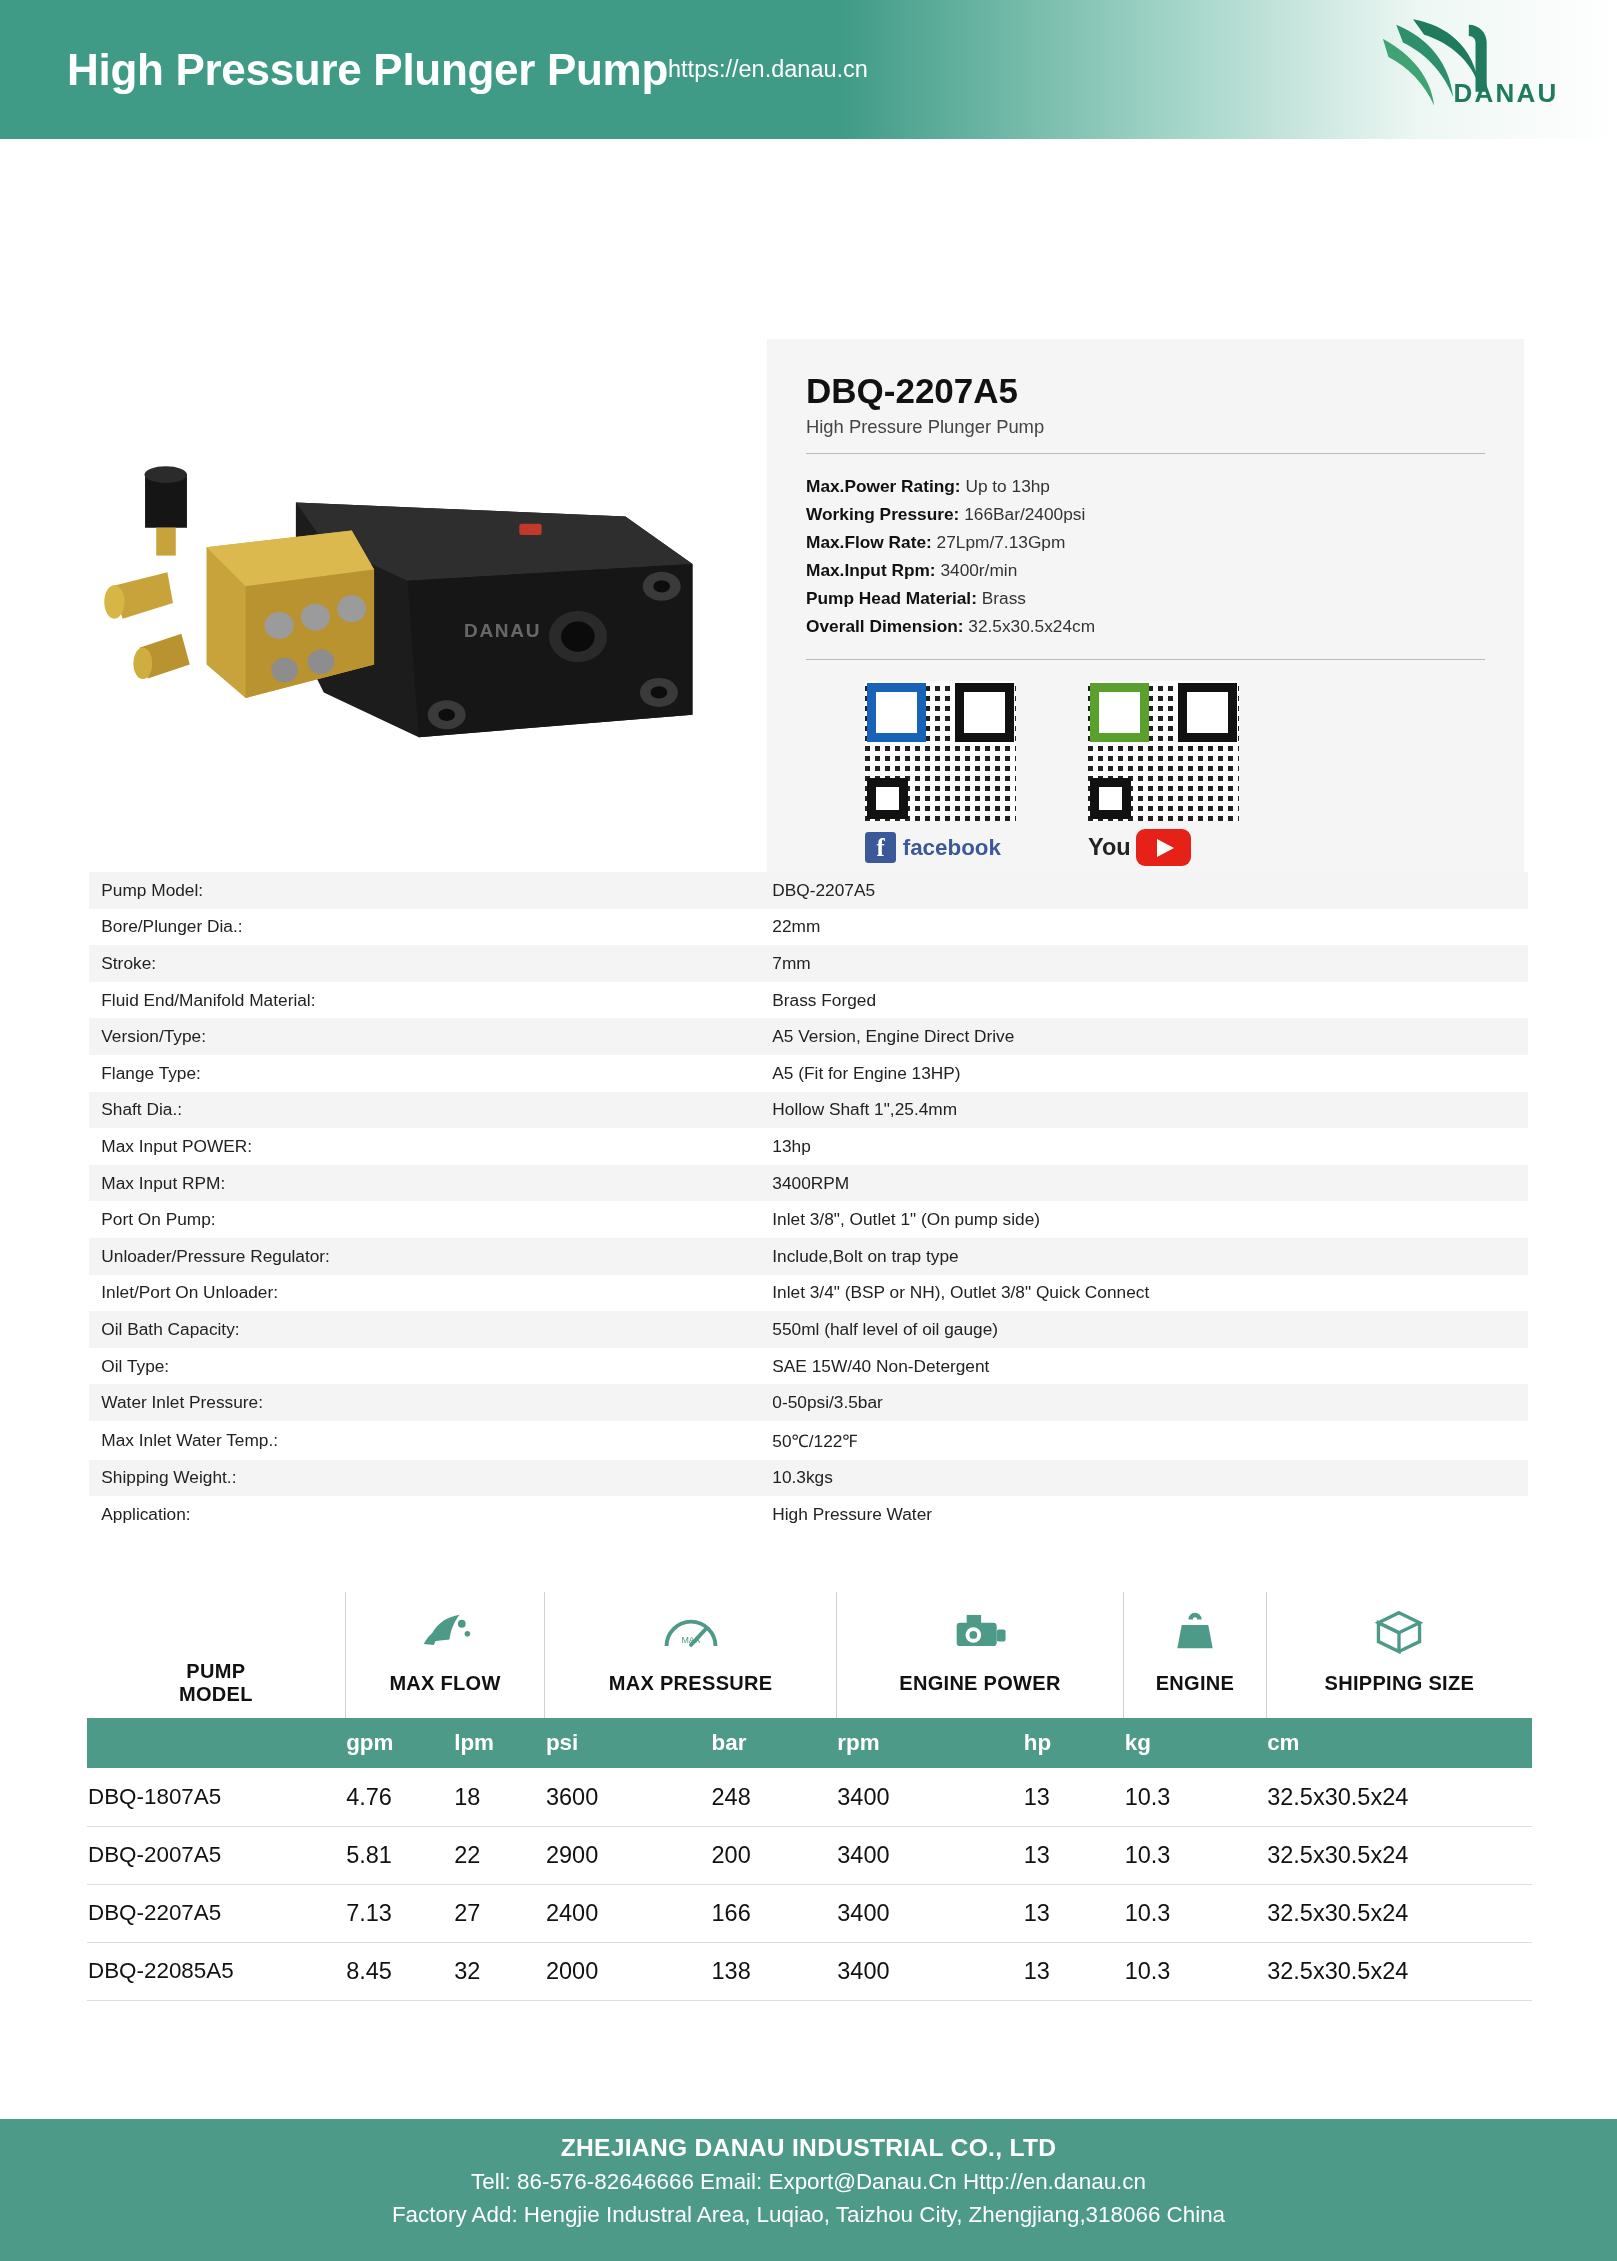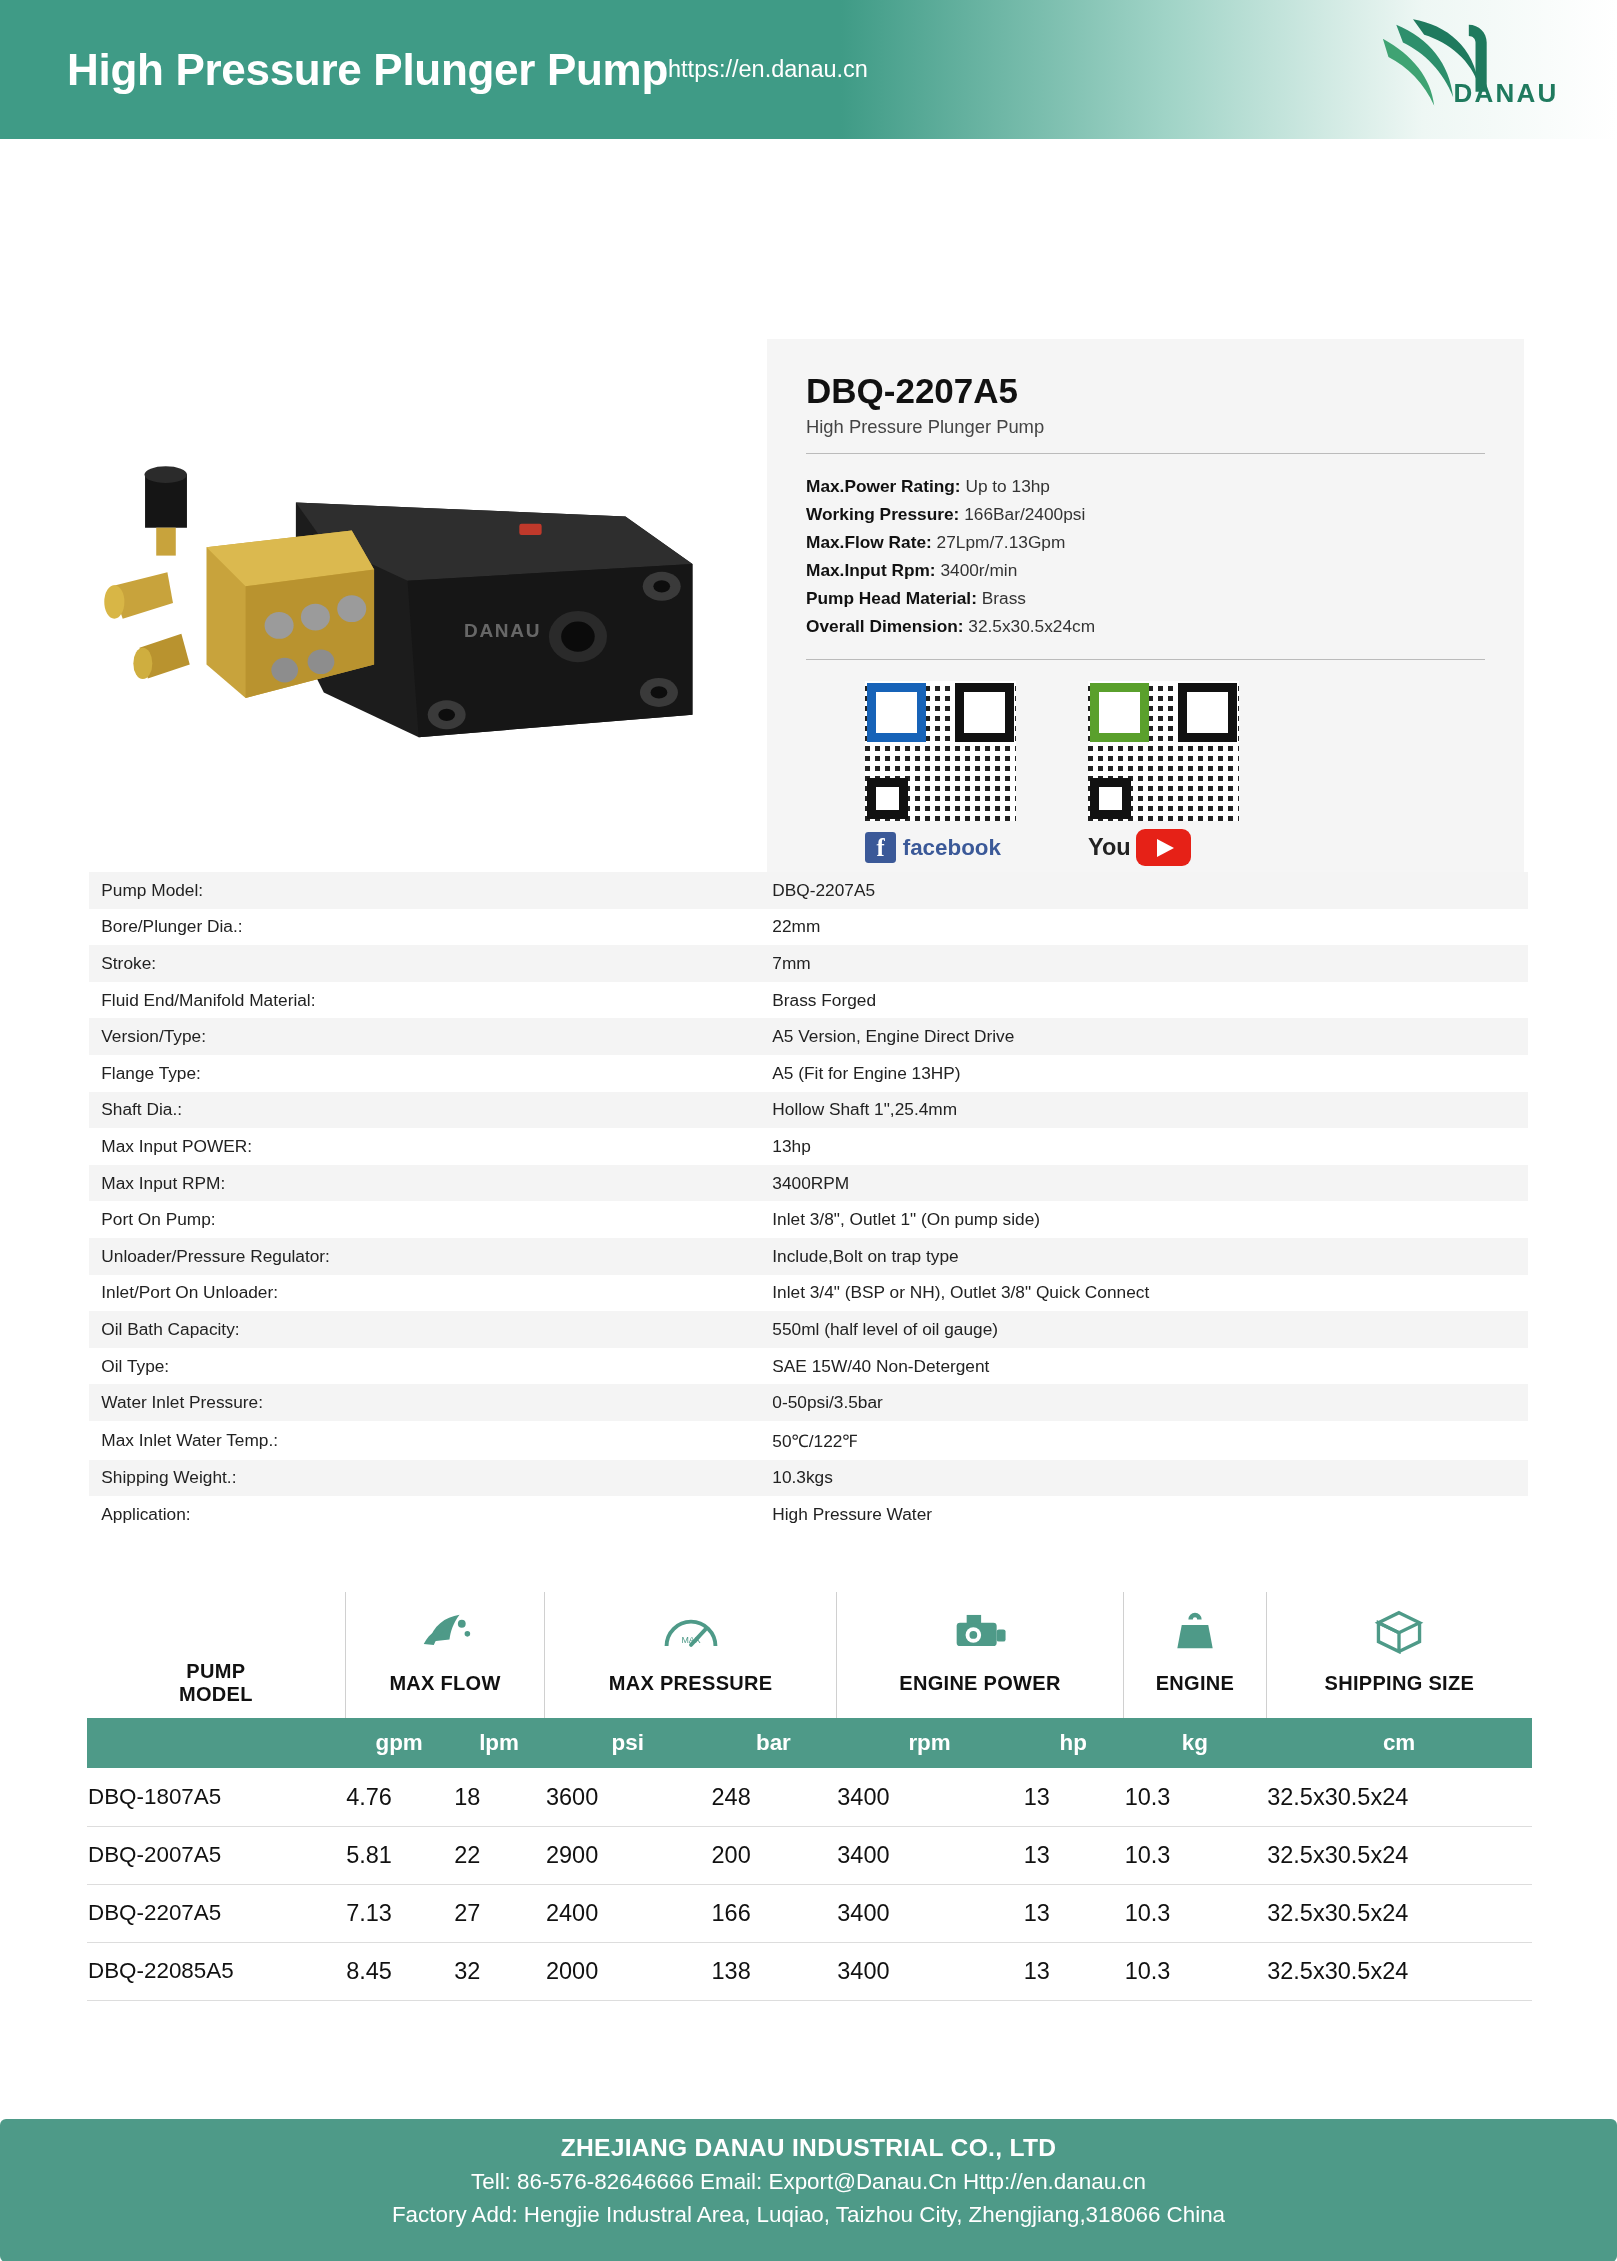--- a/index.html
+++ b/index.html
@@ -188,42 +188,41 @@
     border-collapse: collapse;
   }
   .mt-iconrow td {
     text-align:center; vertical-align: bottom; padding-bottom: 3.4px; height: 67px;
   }
   .mt-labelrow td {
     text-align:center; font-size: 20px; font-weight:bold; color:#111;
     padding-bottom: 12.3px; letter-spacing: 0.3px;
   }
   .mt-unitrow td {
-    background:#4e9a88; color:#fff; text-align:center;
+    background:#4e9a88; color:#fff; text-align:left;
     font-size: 22.4px; font-weight:bold; height: 50px;
   }
   .mt-data td {
     font-size: 23.5px; color:#111; height: 58px;
     border-bottom: 1.1px solid #ddd;
   }
   .mt-data td:first-child { font-size: 22.4px; }
   .vline { border-left: 1.1px solid #d0d0d0; }
 
   .mini-icon { display:inline-block; }
 
   
   .footer {
     position: absolute;
     left: 0; top: 2119px;
     width: 1617px; height: 143px;
     background: #4e9a88;
     color: #fff;
     text-align: center;
     padding-top: 14.5px;
-    border-radius: 6px;
   }
   .footer-line1 { font-size: 24.6px; font-weight: bold; letter-spacing: 0.3px; }
   .footer-line2 { font-size: 22.4px; margin-top: 7.8px; }
   .footer-line3 { font-size: 22.4px; margin-top: 6.7px; }
 </style>
 </head>
 <body>
 
 <div class="header">
   <div class="header-title">High Pressure Plunger Pump</div>

